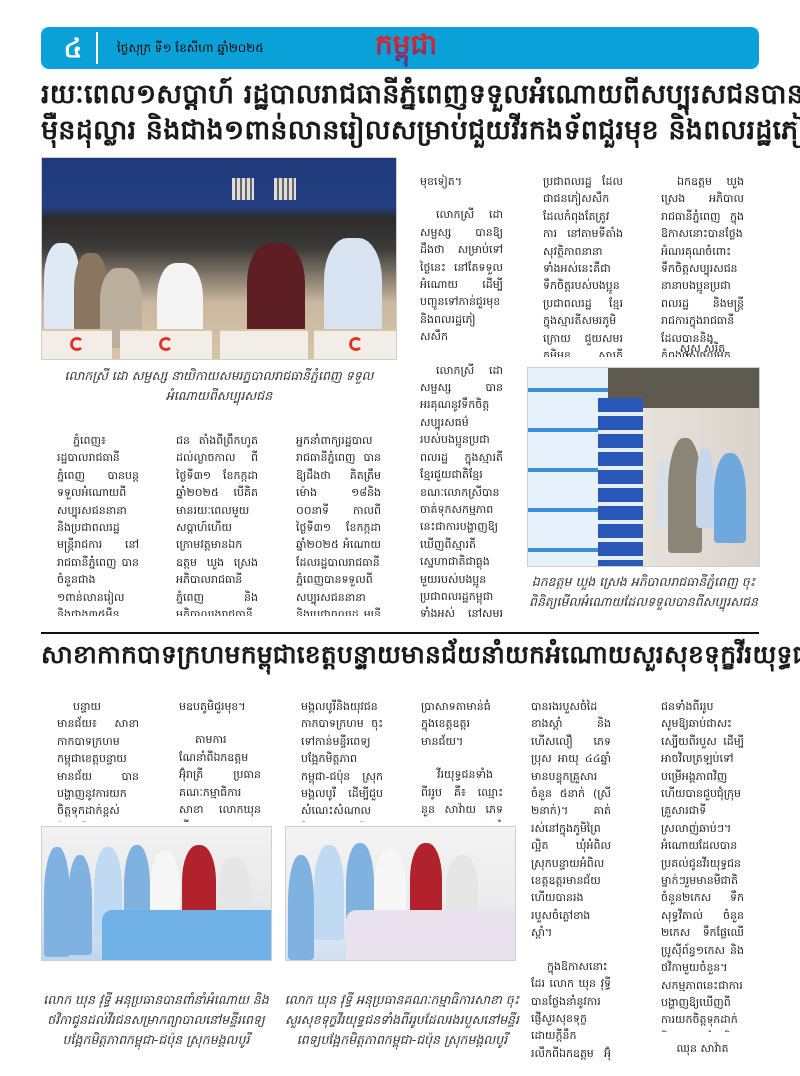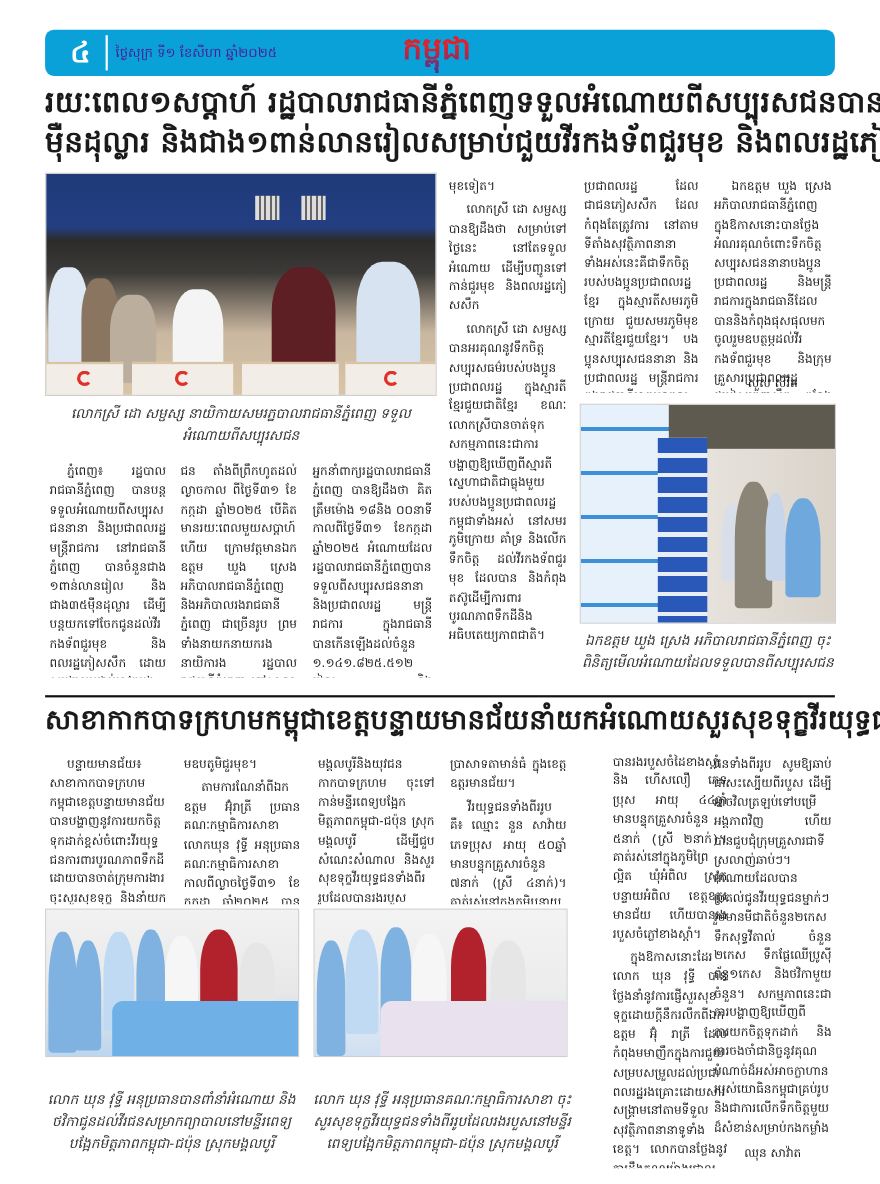--- a/index.html
+++ b/index.html
@@ -11,25 +11,25 @@
     background: #0aa0d8; border-radius: 8px;
   }
   .page-num {
     position: absolute; left: 14px; top: 4px; width: 36px; height: 34px;
     color: #fff; font-weight: bold; font-size: 26px; line-height: 34px; text-align: center;
   }
   .header-divider {
     position: absolute; left: 55px; top: 5px; width: 2px; height: 32px; background: #fff;
   }
   .header-date {
-    position: absolute; left: 64px; top: 11px; color: #4c1d95; font-size: 12px; line-height: 20px;
+    position: absolute; left: 76px; top: 11px; color: #000000; font-size: 12px; line-height: 20px;
   }
   .logo {
     position: absolute; left: 325px; top: -6px; width: 80px; height: 48px;
-    font-size: 28px; font-weight: bold; line-height: 48px; text-align: left;
+    font-size: 28px; font-weight: bold; line-height: 48px; text-align: center;
     background: linear-gradient(180deg, #e0202a 0%, #e0202a 45%, #2a3ea8 100%);
     -webkit-background-clip: text; background-clip: text; color: transparent;
   }
   .section-title {
     position: absolute; right: 16px; top: 5px; color: #fff; font-size: 24px; font-weight: bold; line-height: 32px;
   }
 
   .headline {
     position: absolute; left: 41px; font-weight: bold; color: #1a1a1a;
     font-size: 27px; line-height: 36px; letter-spacing: 0.2px; white-space: nowrap;
@@ -69,40 +69,40 @@
     position: absolute; font-style: italic; color: #333; font-size: 12.5px; line-height: 20px; text-align: center;
   }
   .cap-1 { left: 41px; top: 366px; width: 356px; }
   .cap-2 { left: 527px; top: 572px; width: 233px; }
   .cap-3 { left: 36px; top: 990px; width: 240px; }
   .cap-4 { left: 282px; top: 990px; width: 240px; }
 
   .col {
     position: absolute; font-size: 11px; line-height: 17.4px; color: #222; text-align: justify; overflow: hidden;
   }
-  .col p { margin: 4px; text-indent: 16px; }
+  .col p { margin: 16px; text-indent: 16px; }
   .col p.noindent { text-indent: 0; }
   .byline { text-align: center; font-size: 11px; line-height: 17px; }
 
   .a1c1 { left: 41px; top: 416px; width: 114px; height: 200px; }
   .a1c2 { left: 160px; top: 416px; width: 114px; height: 200px; }
   .a1c3 { left: 280px; top: 416px; width: 117px; height: 200px; }
   .a1c4 { left: 404px; top: 157px; width: 115px; height: 462px; }
   .a1c5 { left: 527px; top: 157px; width: 112px; height: 200px; }
   .a1c6 { left: 645px; top: 157px; width: 115px; height: 200px; }
   .by1 { position: absolute; left: 645px; top: 340px; width: 115px; }
 
   .rule { position: absolute; left: 41px; top: 632px; width: 718px; height: 2px; background: #111; }
   .h2 { top: 638px; font-size: 25px; line-height: 34px; }
 
   .a2c1 { left: 41px; top: 682px; width: 114px; height: 140px; }
   .a2c2 { left: 163px; top: 682px; width: 114px; height: 140px; }
   .a2c3 { left: 285px; top: 682px; width: 114px; height: 140px; }
   .a2c4 { left: 405px; top: 682px; width: 114px; height: 140px; }
-  .a2c5 { left: 553px; top: 682px; width: 112px; height: 380px; font-family: Liberation Mono, monospace; }
+  .a2c5 { left: 515px; top: 682px; width: 112px; height: 380px; }
   .a2c6 { left: 645px; top: 682px; width: 115px; height: 350px; }
   .by2 { position: absolute; left: 645px; top: 1040px; width: 115px; }
 </style>
 </head>
 <body>
 
 <div class="header">
   <div class="page-num">៤</div>
   <div class="header-divider"></div>
   <div class="header-date">ថ្ងៃសុក្រ ទី១ ខែសីហា ឆ្នាំ២០២៥</div>

